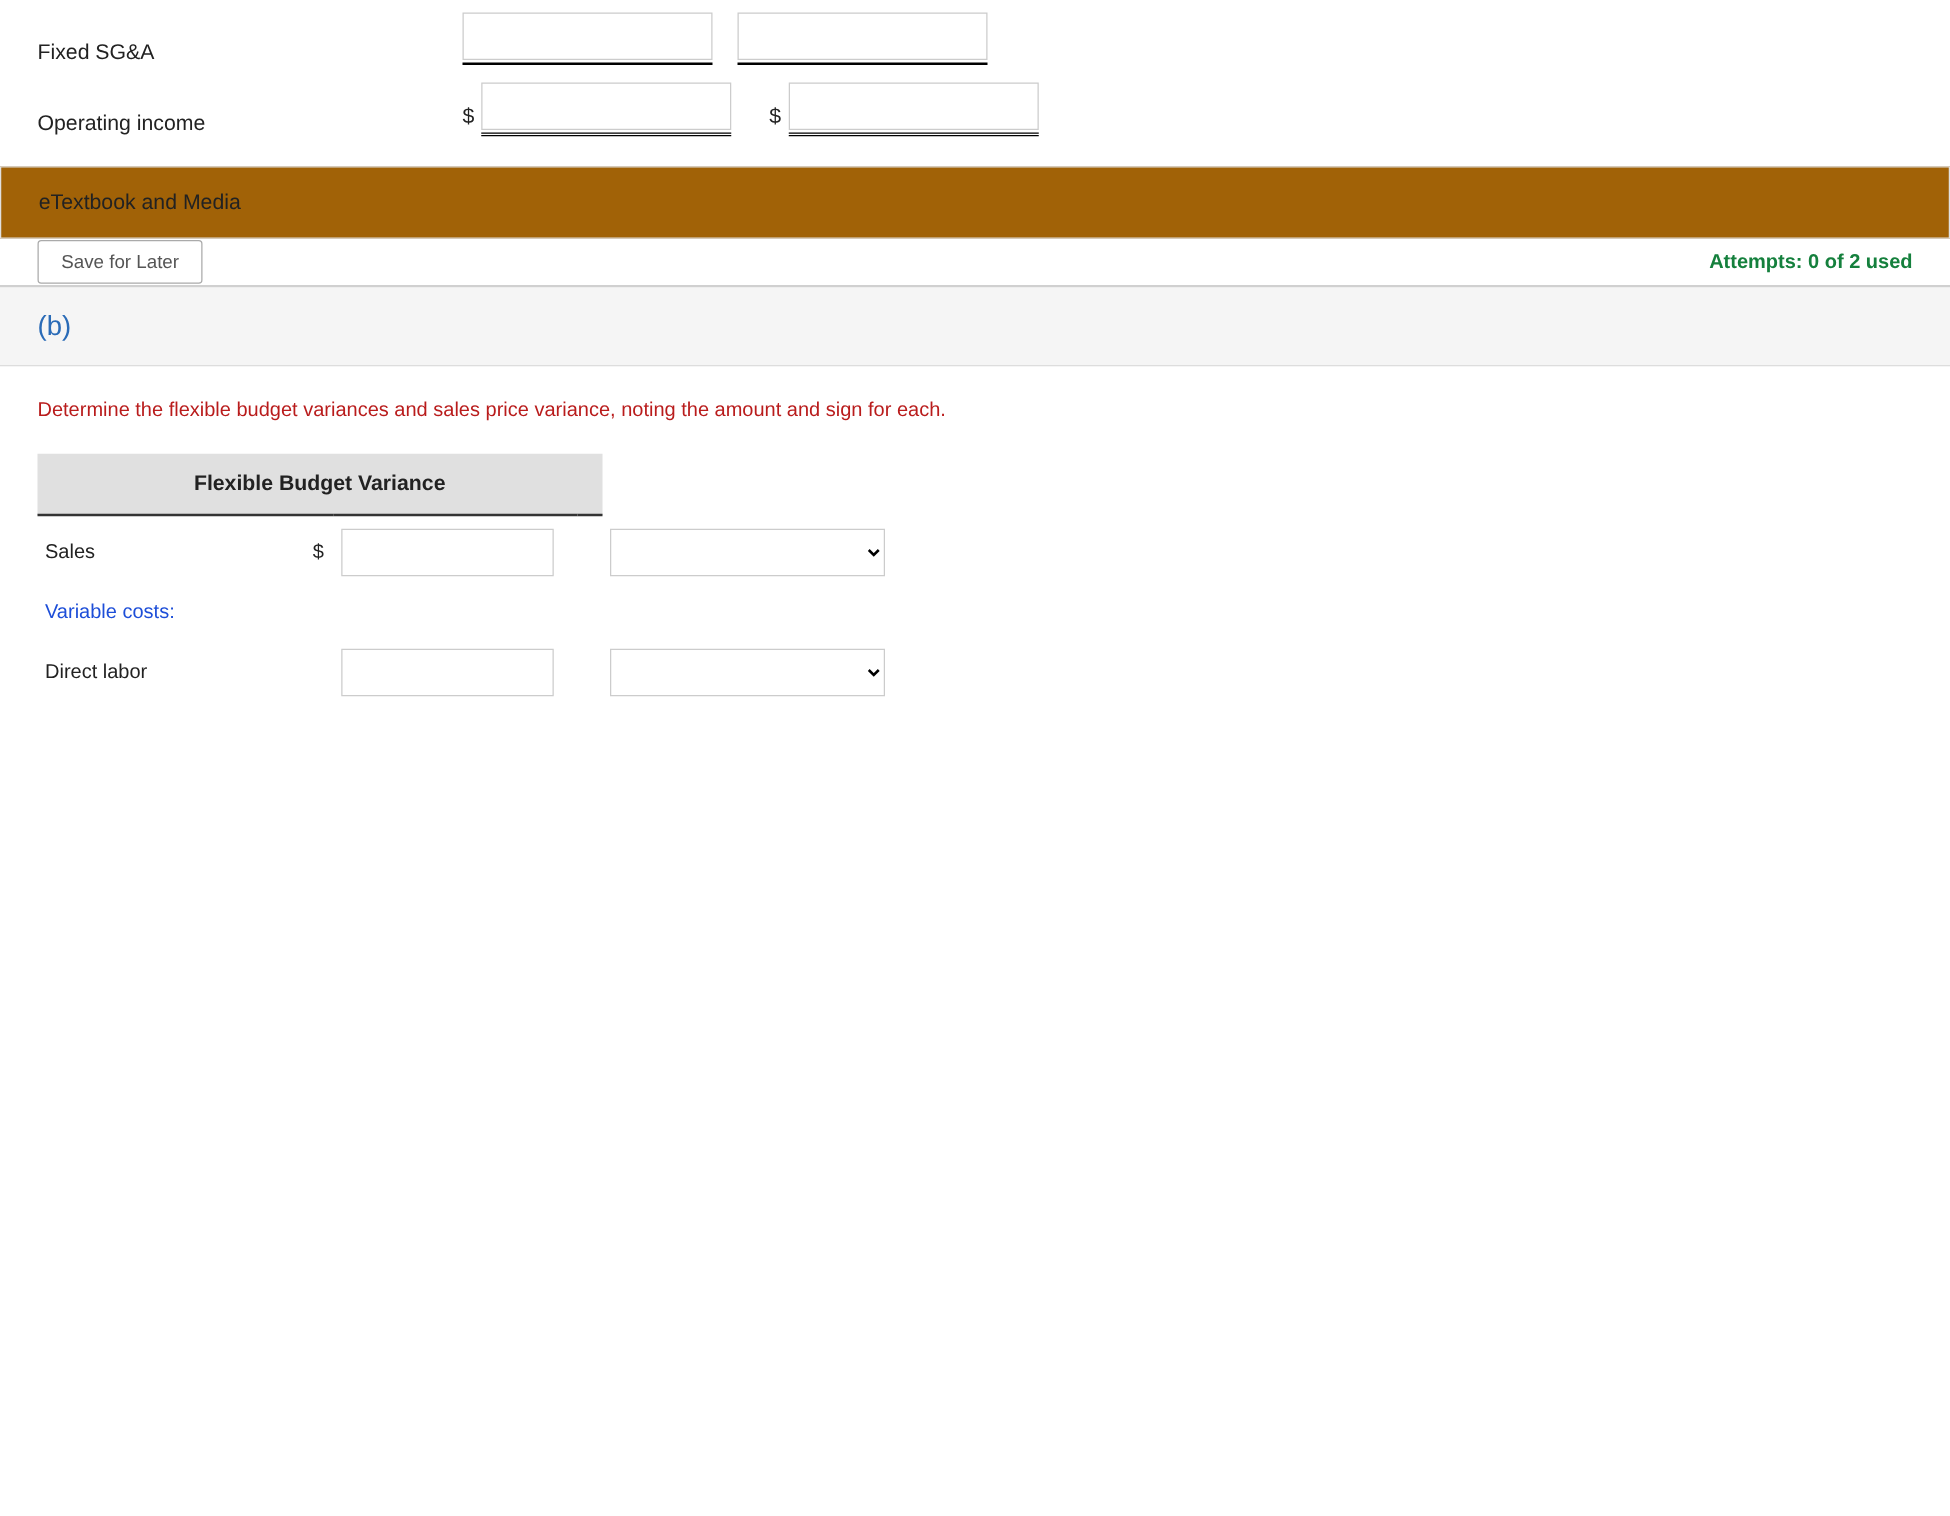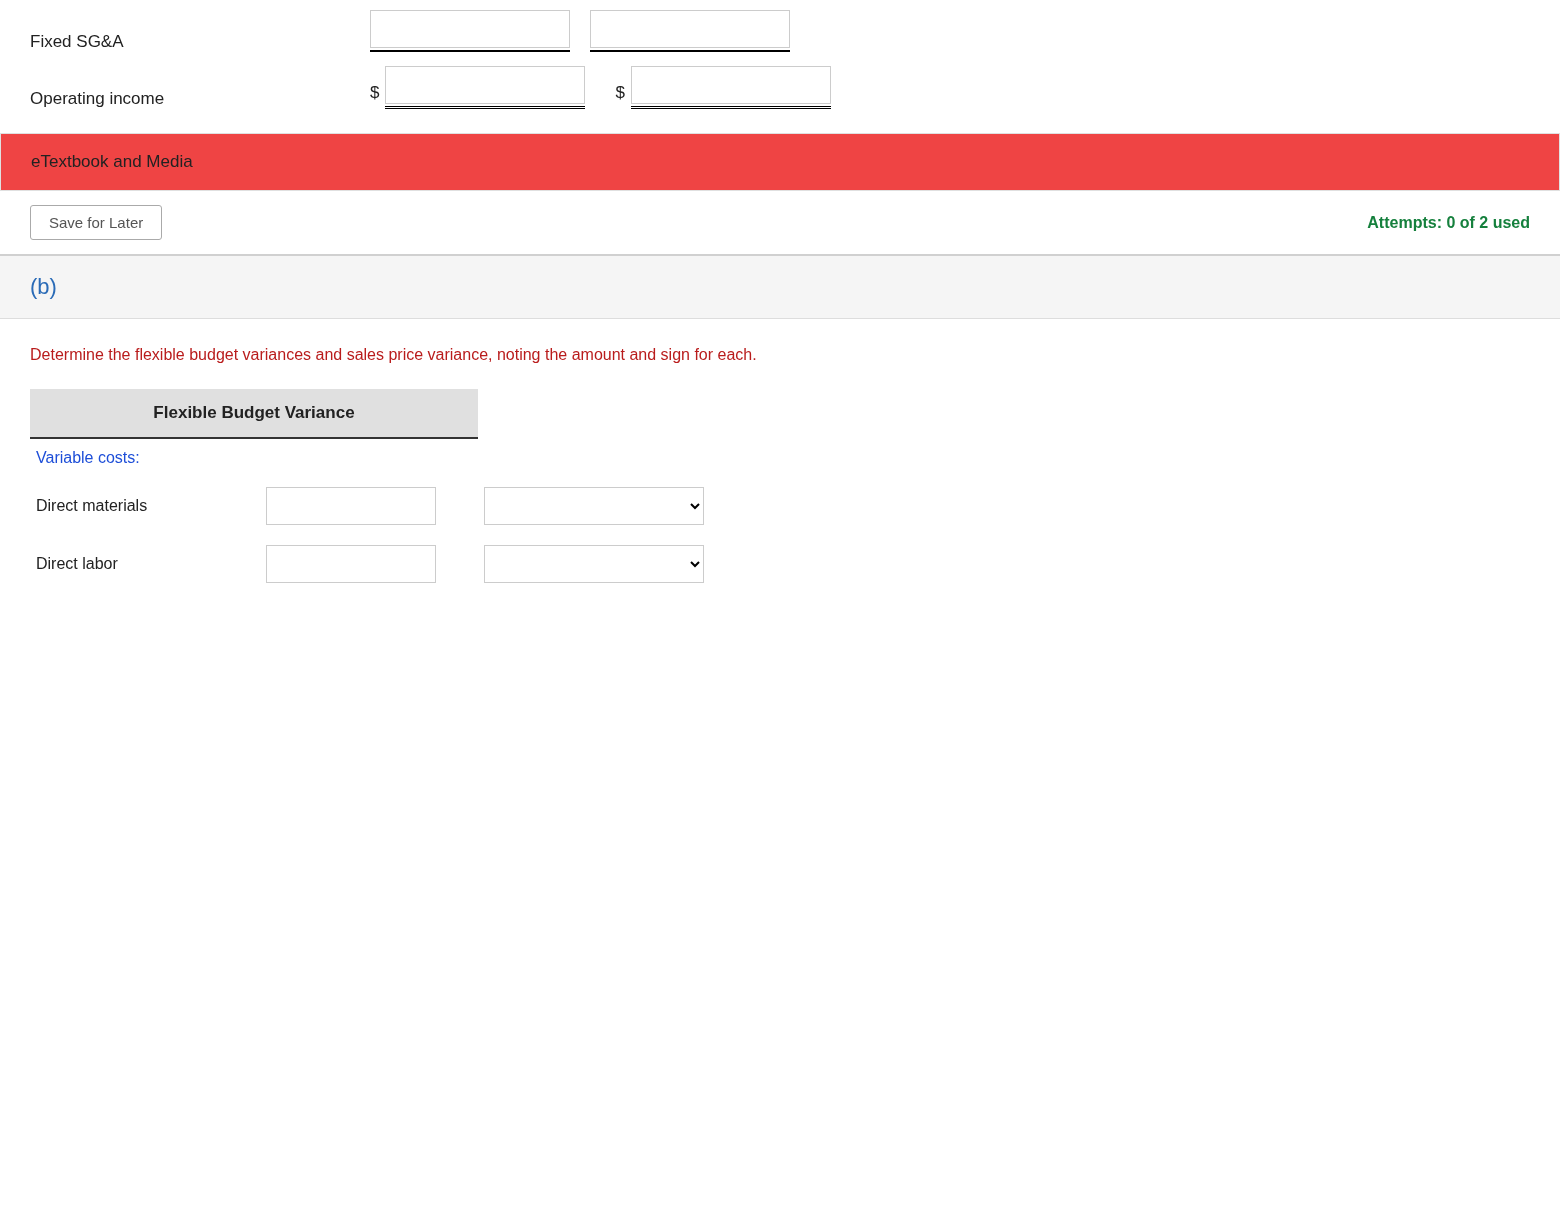--- a/index.html
+++ b/index.html
@@ -87,33 +87,33 @@
     }
 
     .double-line {
       border-bottom: 3px double #000;
       margin-top: 2px;
       width: 200px;
     }
 
     
     .etextbook-banner {
-      background: #ef4444;
+      background: #a16207;
       padding: 18px 30px;
       font-size: 17px;
       margin-top: 24px;
       border: 1px solid #e0e0e0;
     }
 
     
     .save-attempts-row {
       display: flex;
       align-items: center;
       justify-content: space-between;
-      padding: 14px 30px;
+      padding: 1px 30px;
     }
 
     .save-later-btn {
       border: 1px solid #aaa;
       background: #fff;
       padding: 8px 18px;
       font-size: 15px;
       cursor: pointer;
       color: #555;
       border-radius: 3px;
@@ -269,40 +269,40 @@
   <p class="instruction-text">Determine the flexible budget variances and sales price variance, noting the amount and sign for each.</p>
 
   <table class="fbv-table">
     <thead>
       <tr class="fbv-header-row">
         <th colspan="4" class="fbv-header-cell">Flexible Budget Variance</th>
       </tr>
     </thead>
     <tbody>
 
-
       <tr class="fbv-body-row">
-        <td colspan="5" class="variable-costs-label">Variable costs:</td>
-      </tr>
-
-      <tr class="fbv-body-row">
-        <td class="fbv-label">Direct materials</td>
-        <td></td>
+        <td class="fbv-label">Sales</td>
+        <td class="fbv-dollar">$</td>
         <td>
           <input type="text" class="fbv-input" style="">
         </td>
         <td class="fbv-td-spacer"></td>
         <td>
           <select class="fbv-select">
             <option value=""></option>
             <option value="F">Favorable (F)</option>
             <option value="U">Unfavorable (U)</option>
           </select>
         </td>
       </tr>
+
+      <tr class="fbv-body-row">
+        <td colspan="5" class="variable-costs-label">Variable costs:</td>
+      </tr>
+
 
       <tr class="fbv-body-row">
         <td class="fbv-label">Direct labor</td>
         <td></td>
         <td>
           <input type="text" class="fbv-input" style="">
         </td>
         <td class="fbv-td-spacer"></td>
         <td>
           <select class="fbv-select">

